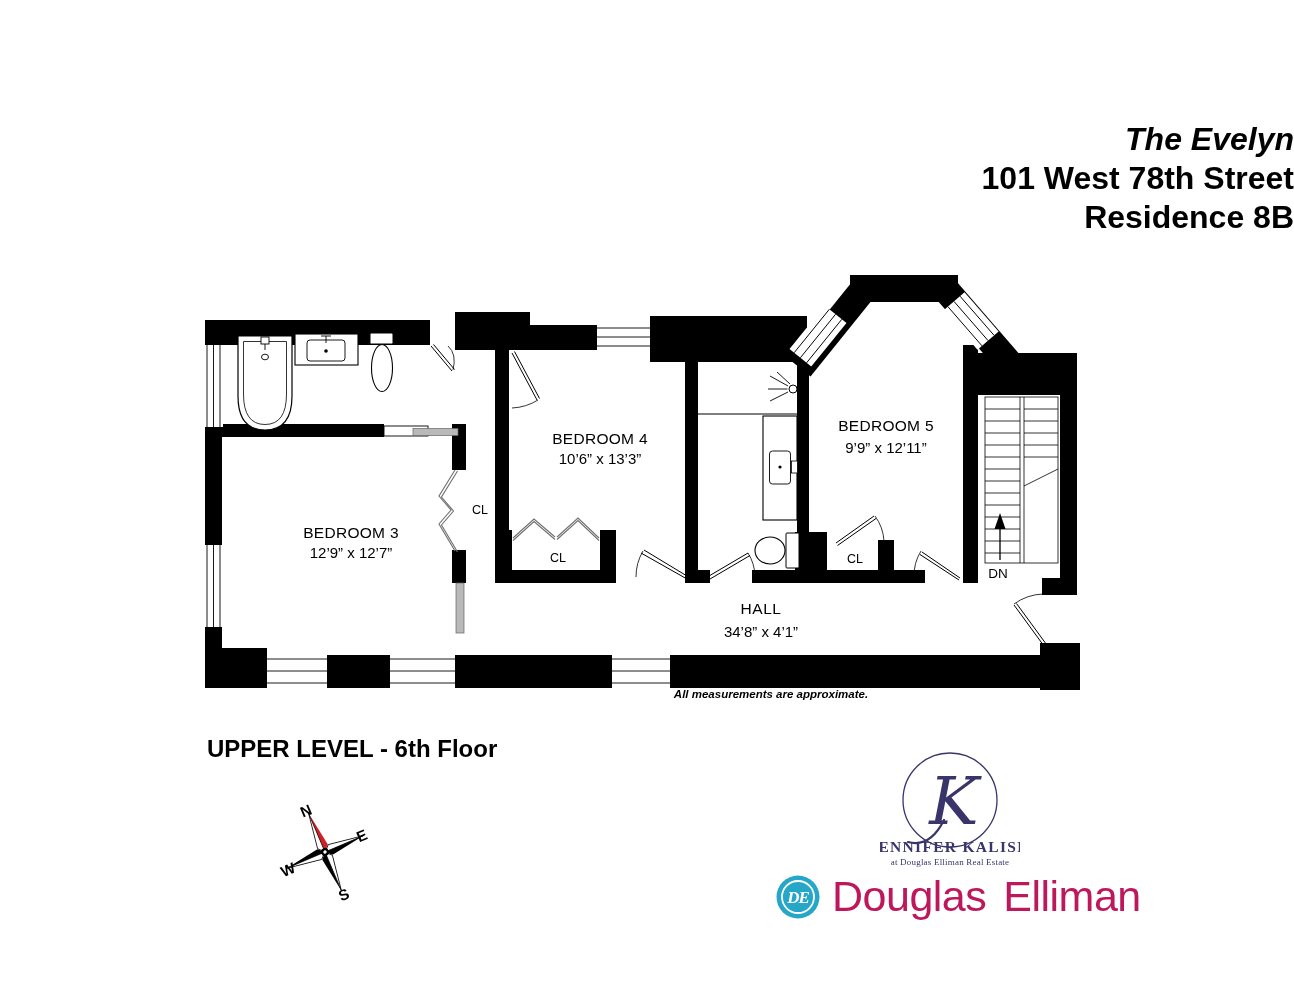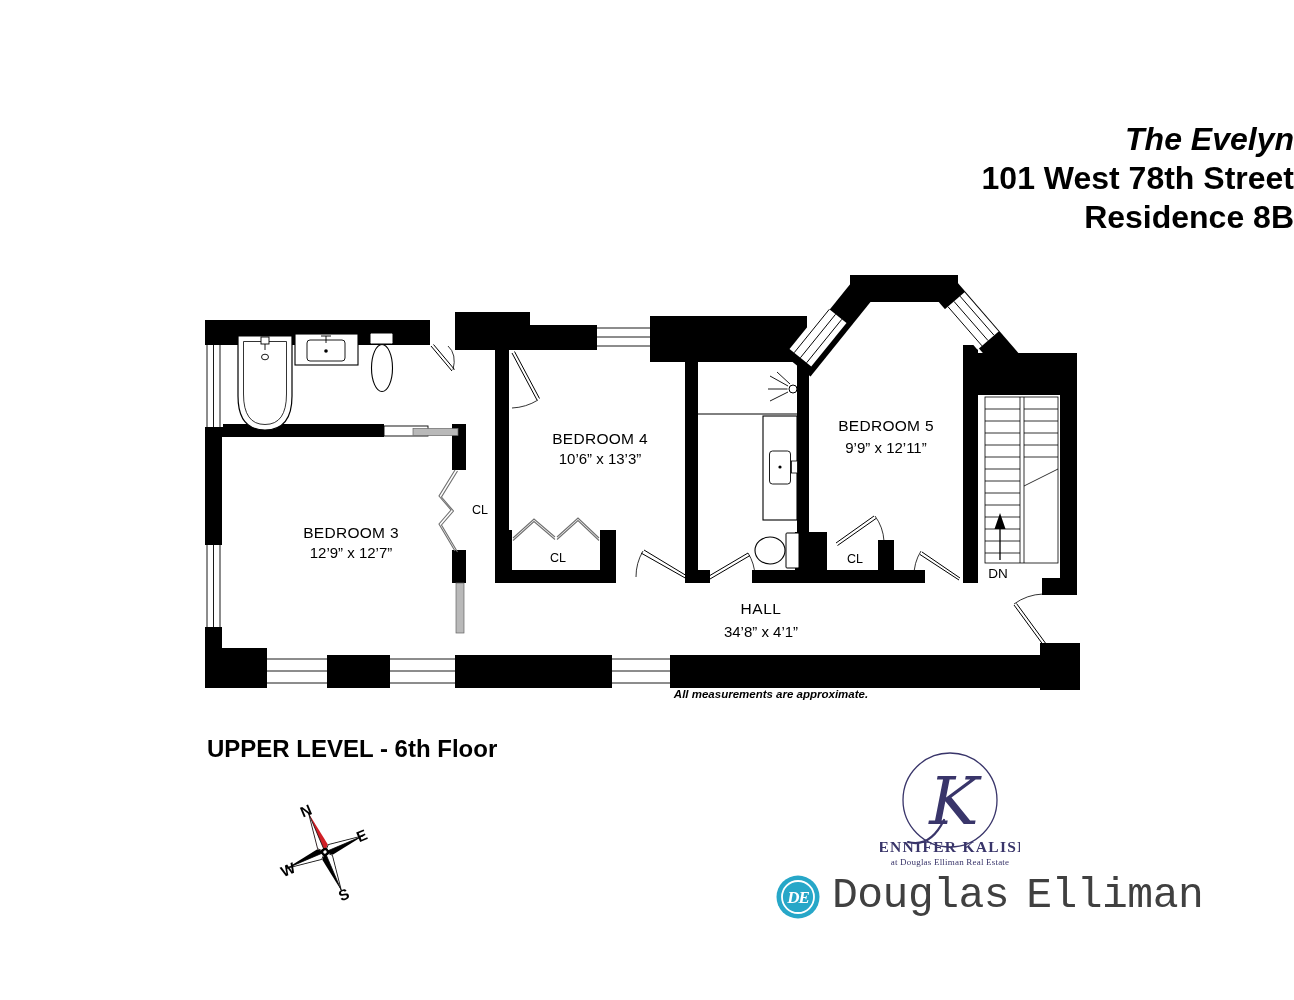--- a/index.html
+++ b/index.html
@@ -5,21 +5,21 @@
   html,body{margin:0;padding:0;background:#fff;}
   body{width:1294px;height:1000px;position:relative;font-family:"Liberation Sans",sans-serif;overflow:hidden;}
   .title-block{position:absolute;top:120px;left:0;width:1294px;text-align:right;color:#000;}
   .title-block div{font-size:32px;font-weight:bold;line-height:39px;}
   .title-building{font-style:italic;}
   .plan{position:absolute;left:200px;top:268px;width:880px;height:442px;}
   .level-label{position:absolute;left:207px;top:735px;font-size:24px;font-weight:bold;color:#000;}
   .compass{position:absolute;left:270px;top:795px;width:110px;height:115px;}
   .agent-logo{position:absolute;left:880px;top:748px;width:140px;height:126px;}
   .de-logo{position:absolute;left:775px;top:872px;display:flex;align-items:flex-end;height:48px;}
-  .de-words{font-family:Liberation Mono, monospace;font-size:43px;color:#404040;letter-spacing:-0.5px;line-height:48px;}
+  .de-words{font-family:Liberation Sans, sans-serif;font-size:43px;color:#be185d;letter-spacing:-0.5px;line-height:48px;}
   .de-word2{margin-left:17px;}
   .de-circle{margin-right:11px;}
   svg text{font-family:"Liberation Sans",sans-serif;}
   .serif-text{font-family:"Liberation Serif",serif;}
 </style>
 </head>
 <body>
 
 <div class="title-block">
   <div class="title-building">The Evelyn</div>

